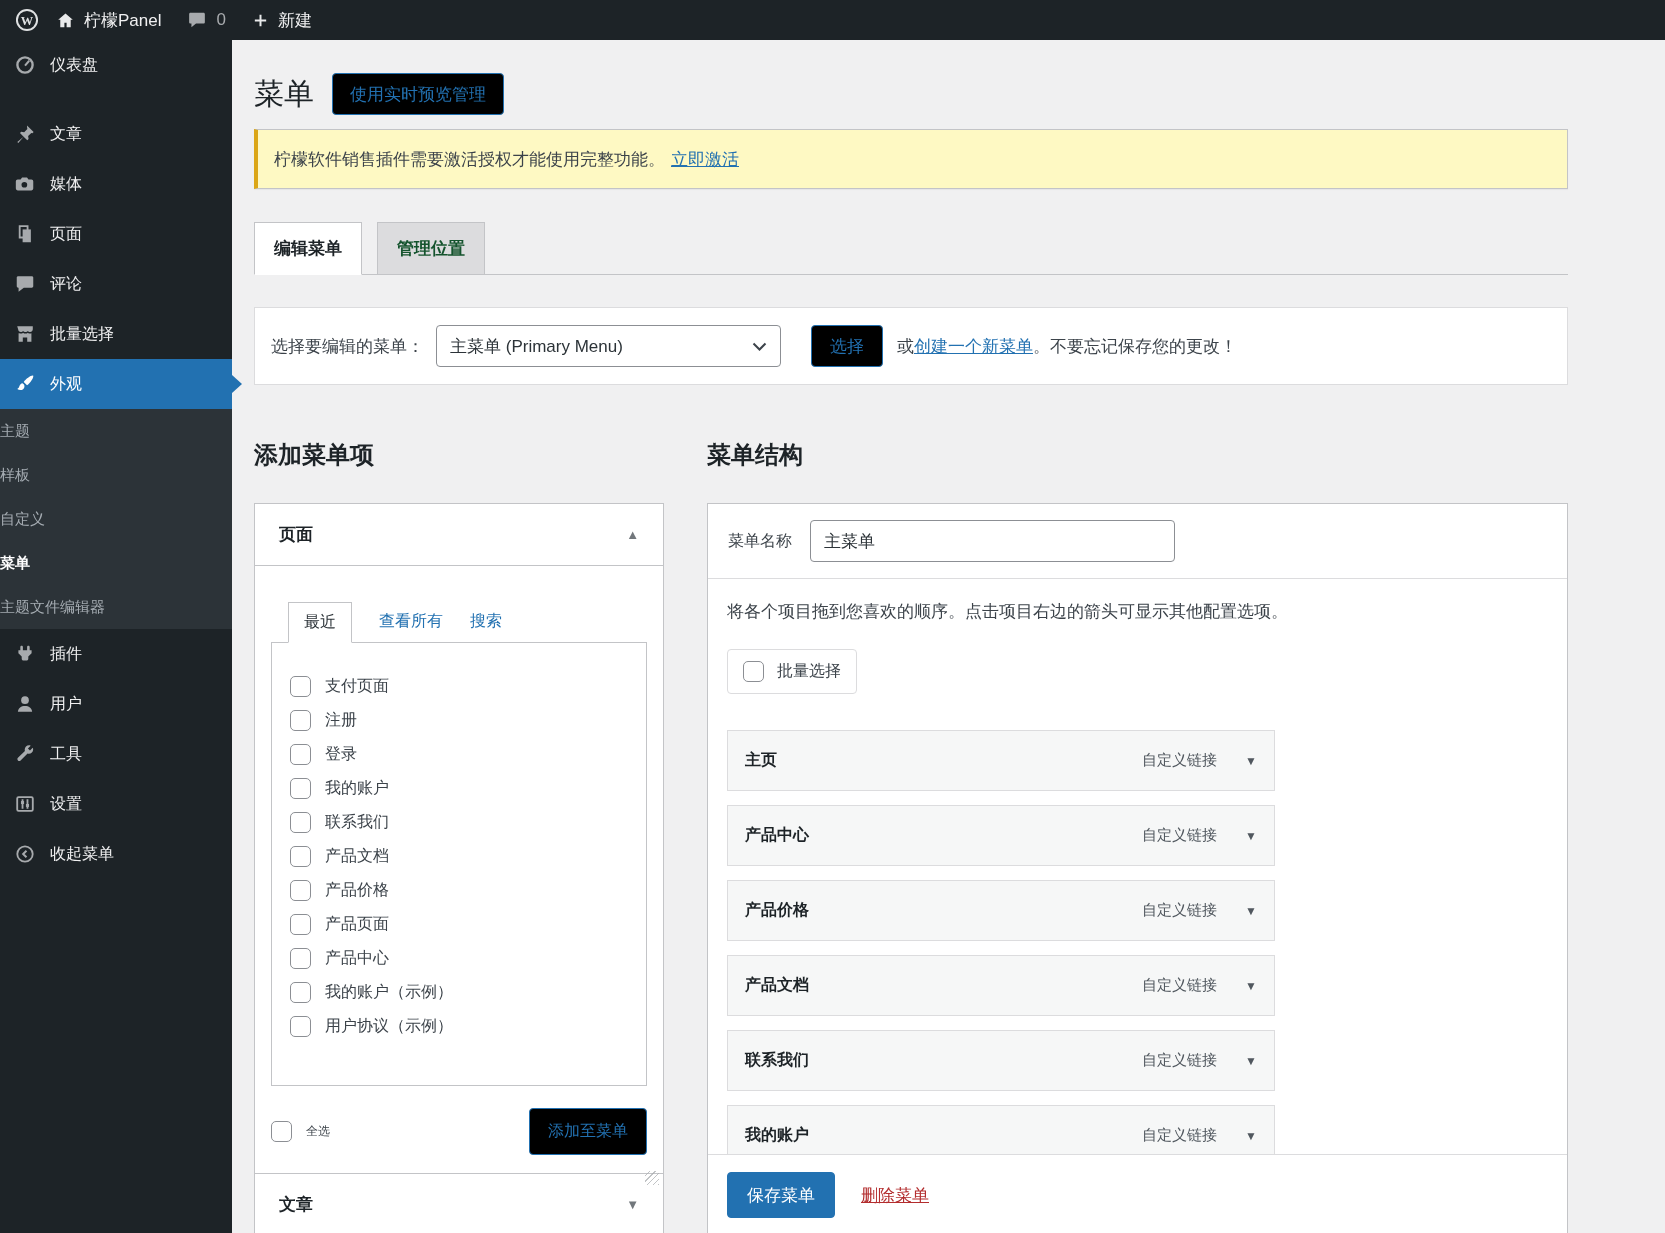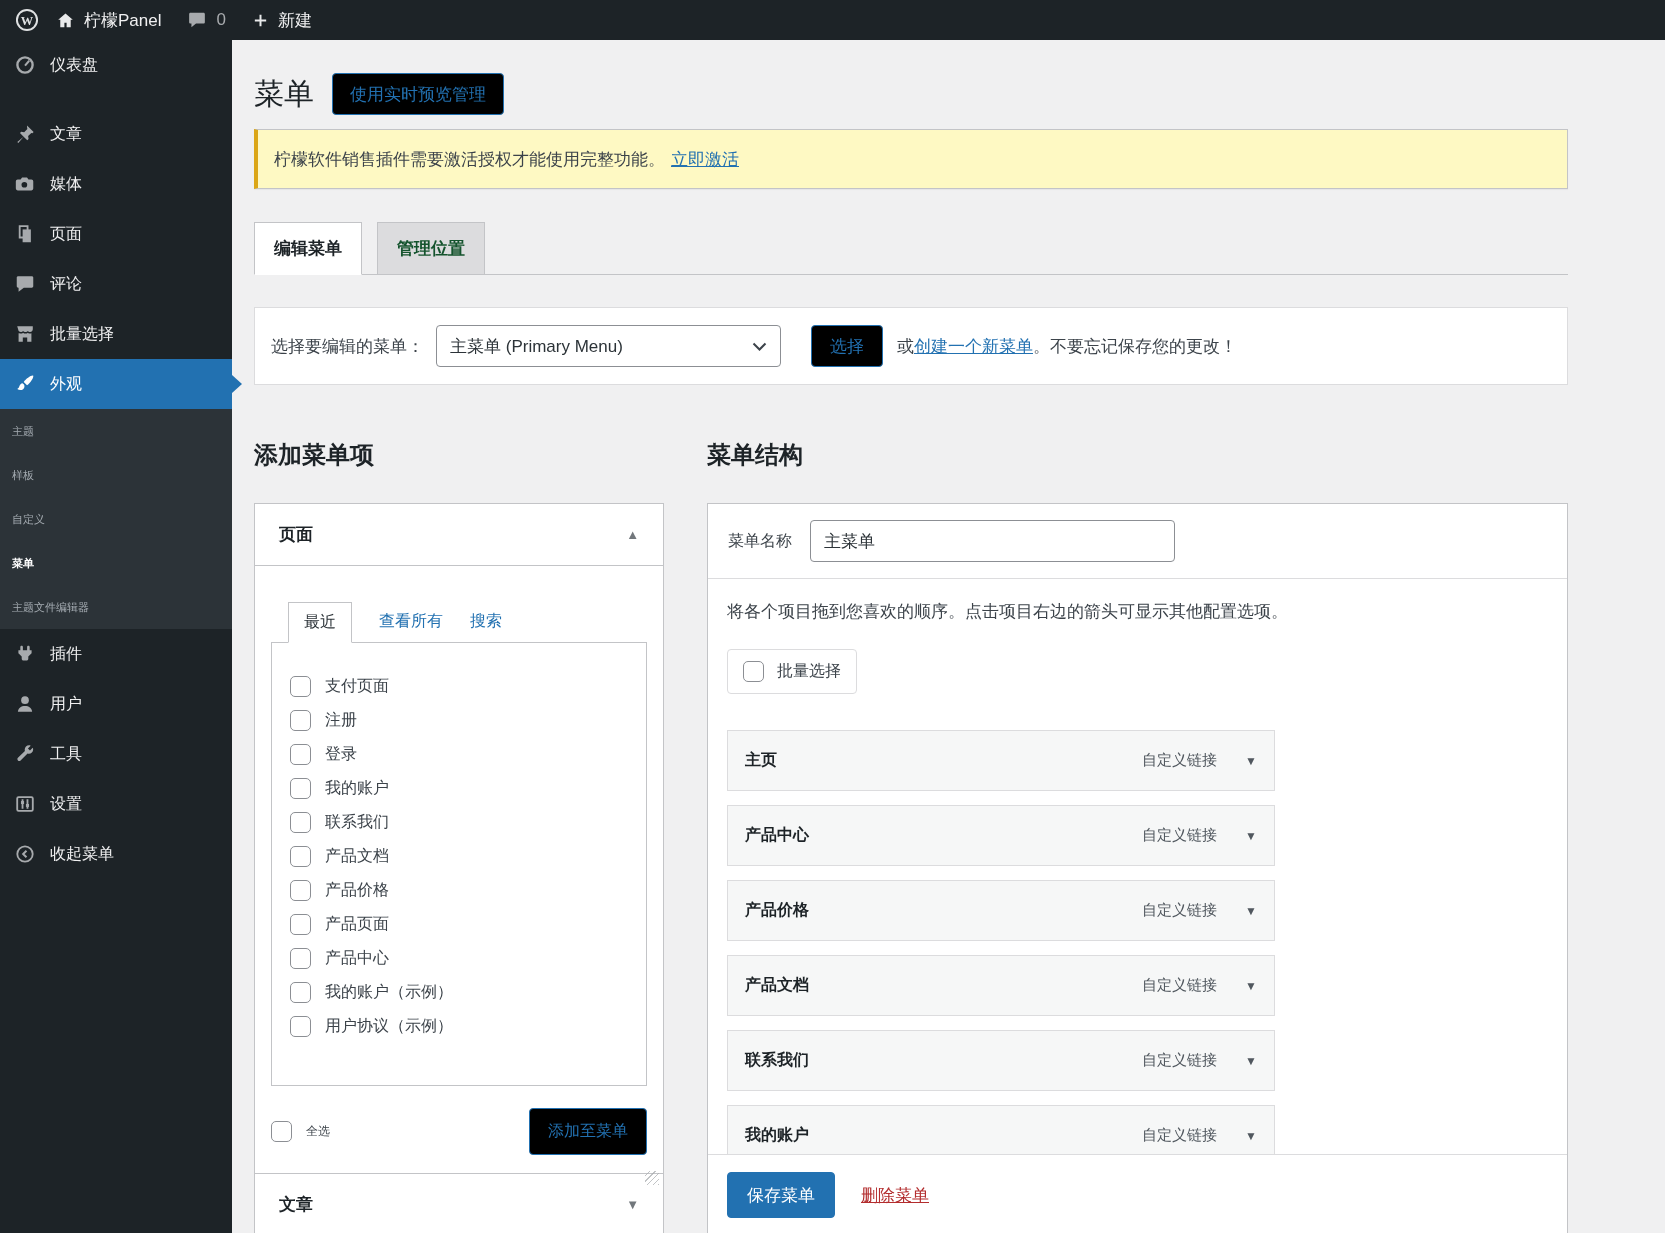--- a/index.html
+++ b/index.html
@@ -22,21 +22,21 @@
     font-size:16px;color:#f0f0f1;position:relative;cursor:pointer}
   .sb-item .ico{width:22px;height:22px;color:#a7aaad;flex:none}
   .sb-item .ico svg{width:22px;height:22px}
   .sb-sep{height:19px}
   .sb-item.active{background:#2271b1;color:#fff}
   .sb-item.active .ico{color:#fff}
   .sb-item.active::after{content:"";position:absolute;right:6px;top:50%;transform:translateY(-50%);
     width:0;height:0;border-top:9px solid transparent;border-bottom:9px solid transparent;
     border-left:10px solid #2271b1;right:-10px;}
   .sb-sub{background:#2c3338;padding:8px 0 14px}
-  .sb-sub li{padding:6px 12px;line-height:32px;font-size:11px;color:#a5acb2;cursor:pointer}
+  .sb-sub li{padding:6px 0;line-height:32px;font-size:15px;color:#a5acb2;cursor:pointer}
   .sb-sub li.current{color:#fff;font-weight:bold}
 
   
   .content{position:absolute;top:40px;left:232px;right:0;bottom:0;background:#f0f0f1;
     padding:0 97px 0 22px;overflow:hidden}
   .title-row{display:flex;align-items:center;margin-top:33px;gap:18px}
   h1.page-title{font-size:30px;font-weight:400;color:#1d2327;margin:0}
   .btn-outline{border:1px solid #2271b1;color:#2271b1;background:#000000;border-radius:4px;
     font-size:17px;cursor:pointer;font-family:inherit}
   .preview-btn{height:42px;padding:0 17px}

